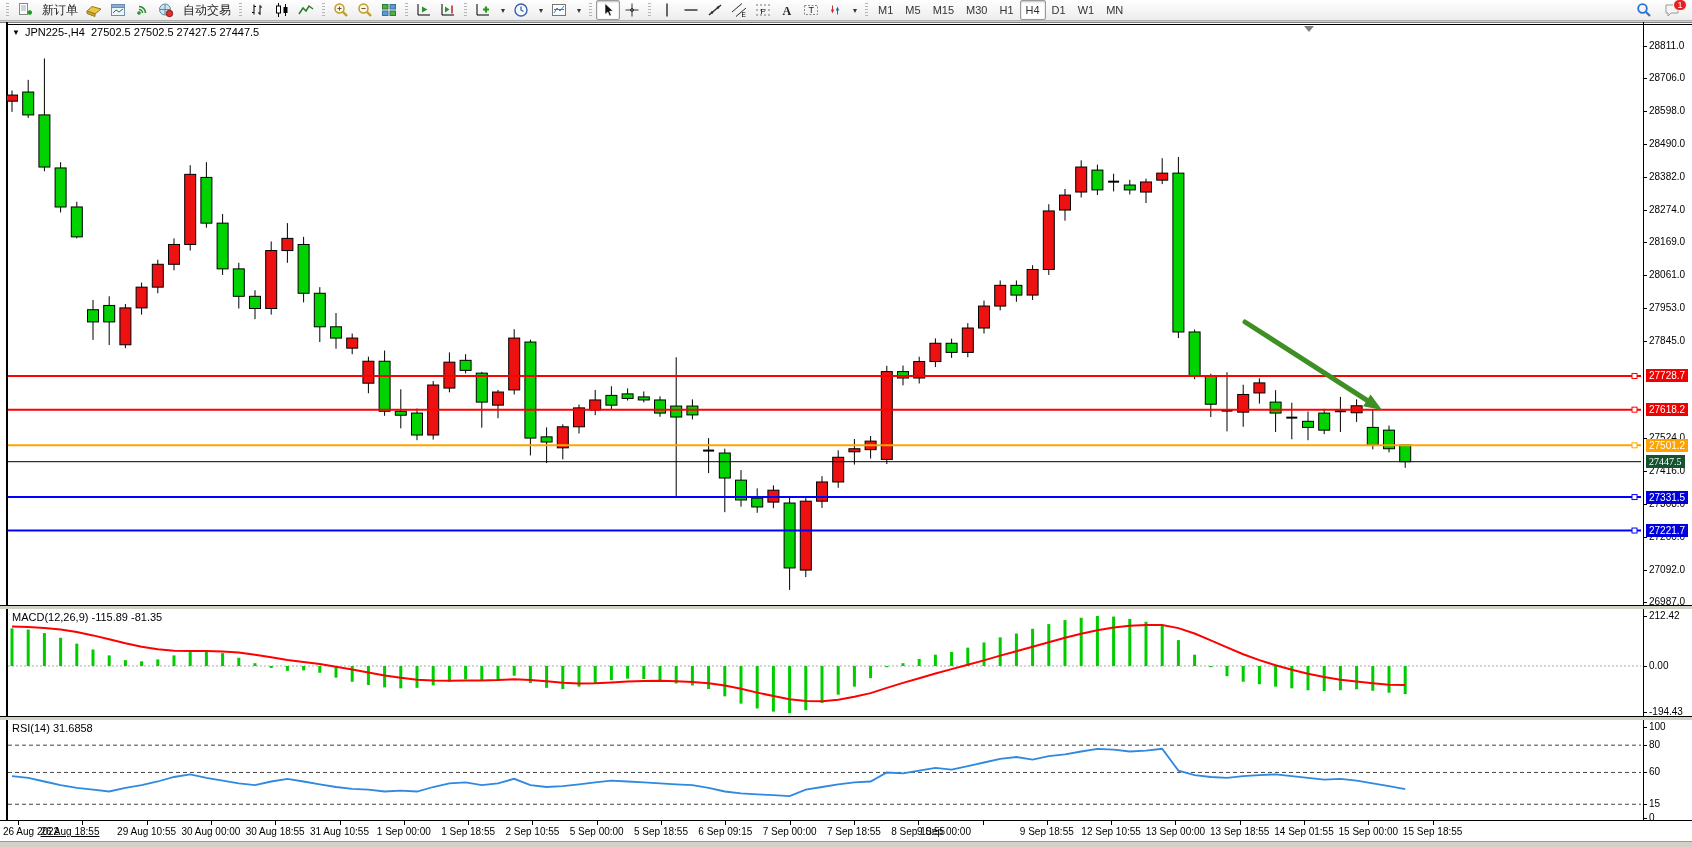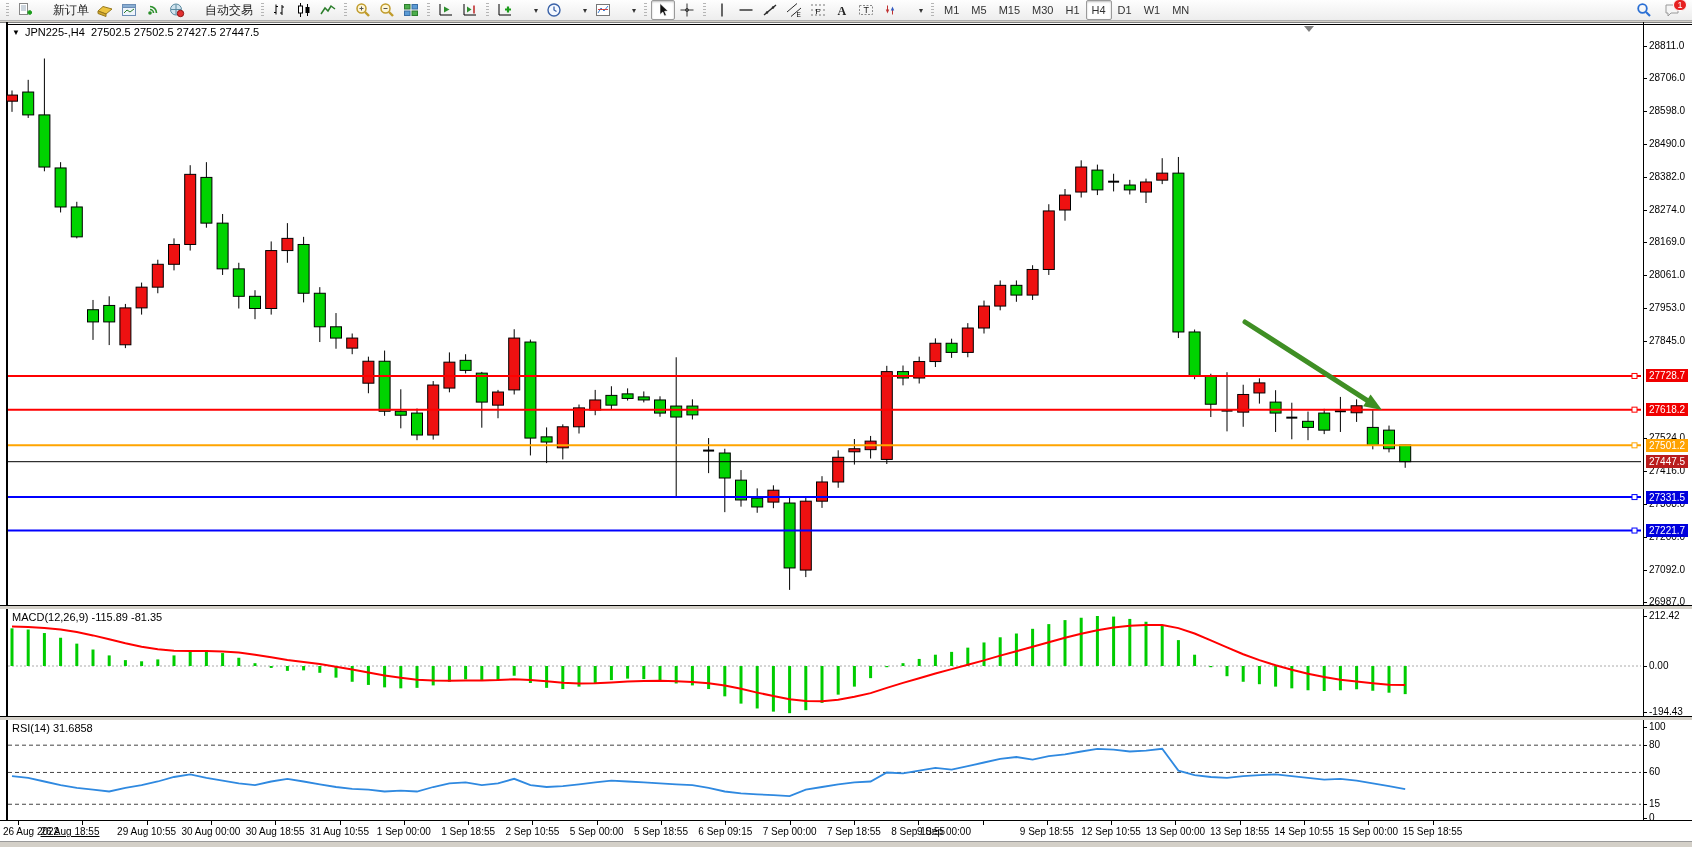--- a/index.html
+++ b/index.html
@@ -1,20 +1,20 @@
 <!DOCTYPE html>
 <html><head>
 <meta charset="utf-8">
 <style>
   html,body{margin:0;padding:0}
   body{width:1692px;height:847px;background:#d4d0c8;font-family:"Liberation Sans",sans-serif;overflow:hidden;position:relative}
   
   .toolbar{position:absolute;top:0;left:0;width:1692px;height:21px;background:linear-gradient(#fefefe,#ededed);border-bottom:1px solid #b0b0b0;display:flex;align-items:center;padding:0 2px;box-sizing:border-box;z-index:30}
   .grip{width:3px;height:14px;margin:0 4px;background:repeating-linear-gradient(to bottom,#b5b5b5 0 1px,transparent 1px 3px)}
-  .tb-btn{height:18px;display:flex;align-items:center;gap:20px;padding:0 3px;border:1px solid transparent;border-radius:2px;font-size:11px;color:#222;cursor:default;position:relative}
+  .tb-btn{height:18px;display:flex;align-items:center;gap:9px;padding:0 3px;border:1px solid transparent;border-radius:2px;font-size:11px;color:#222;cursor:default;position:relative}
   .tb-btn.active{background:#fff;border-color:#9a9a9a;box-shadow:inset 0 1px 2px rgba(0,0,0,.25)}
   .tb-btn .icon{width:16px;height:16px;display:inline-block}
   .tb-btn .icon svg{display:block}
   .tb-btn .cn{font-size:12px;white-space:nowrap}
   .tb-btn .dd{font-size:8px;color:#333;margin-left:1px}
   .tb-btn.tf{padding:0 5px;color:#333}
   .tb-right{margin-left:auto;display:flex;align-items:center;gap:4px;padding-right:6px}
   .nbadge{position:absolute;top:-2px;right:-4px;background:#e62020;color:#fff;border:1px solid #fff;border-radius:7px;font-size:9px;line-height:10px;min-width:10px;text-align:center;padding:0 1px}
   
   .chart-bg{position:absolute;top:22px;left:0;width:1692px;height:819px;background:#fff;border-top:1px solid #808080;box-sizing:border-box}
@@ -663,21 +663,21 @@
     <div class="t-label" style="left: 944px; transform: translateX(-50%); text-align: right;">9 Sep 00:00</div>
     <div class="t-tick" style="left: 1046.8px;"></div>
     <div class="t-label" style="left: 1046.8px; transform: translateX(-50%);">9 Sep 18:55</div>
     <div class="t-tick" style="left: 1111.1px;"></div>
     <div class="t-label" style="left: 1111.1px; transform: translateX(-50%);">12 Sep 10:55</div>
     <div class="t-tick" style="left: 1175.4px;"></div>
     <div class="t-label" style="left: 1175.4px; transform: translateX(-50%);">13 Sep 00:00</div>
     <div class="t-tick" style="left: 1239.7px;"></div>
     <div class="t-label" style="left: 1239.7px; transform: translateX(-50%);">13 Sep 18:55</div>
     <div class="t-tick" style="left: 1304px;"></div>
-    <div class="t-label" style="left: 1304px; transform: translateX(-50%);">14 Sep 10:55</div>
+    <div class="t-label" style="left: 1304px; transform: translateX(-50%);">14 Sep 01:55</div>
     <div class="t-tick" style="left: 1368.3px;"></div>
     <div class="t-label" style="left: 1368.3px; transform: translateX(-50%);">15 Sep 00:00</div>
     <div class="t-tick" style="left: 1432.6px;"></div>
     <div class="t-label" style="left: 1432.6px; transform: translateX(-50%);">15 Sep 18:55</div>
   </div>
 <div id="axis-layer">
     <div class="ax-tick" style="top: 46px;"></div>
     <div class="ax-label" style="top: 40px;">28811.0</div>
     <div class="ax-tick" style="top: 78.0122px;"></div>
     <div class="ax-label" style="top: 72.0122px;">28706.0</div>
@@ -721,18 +721,18 @@
     <div class="ax-label" style="top: 739.18px;">80</div>
     <div class="ax-tick" style="top: 772.45px;"></div>
     <div class="ax-label" style="top: 766.45px;">60</div>
     <div class="ax-tick" style="top: 804.265px;"></div>
     <div class="ax-label" style="top: 798.265px;">15</div>
     <div class="ax-tick" style="top: 817.9px;"></div>
     <div class="ax-label" style="top: 811.9px;">0</div>
     <div class="badge" style="top: 369.47px; background: rgb(240, 0, 0);">27728.7</div>
     <div class="badge" style="top: 403.159px; background: rgb(240, 0, 0);">27618.2</div>
     <div class="badge" style="top: 438.829px; background: rgb(255, 162, 0);">27501.2</div>
-    <div class="badge" style="top: 455.201px; background: #b91c1c;">27447.5</div>
+    <div class="badge" style="top: 455.201px; background: #14532d; font-family: Liberation Serif, serif;">27447.5</div>
     <div class="badge" style="top: 490.567px; background: rgb(0, 0, 221);">27331.5</div>
     <div class="badge" style="top: 524.043px; background: rgb(0, 0, 221);">27221.7</div>
   </div>
 <div class="axis-border"></div>
 <div class="bottom-strip"></div>
 
 </body></html>

